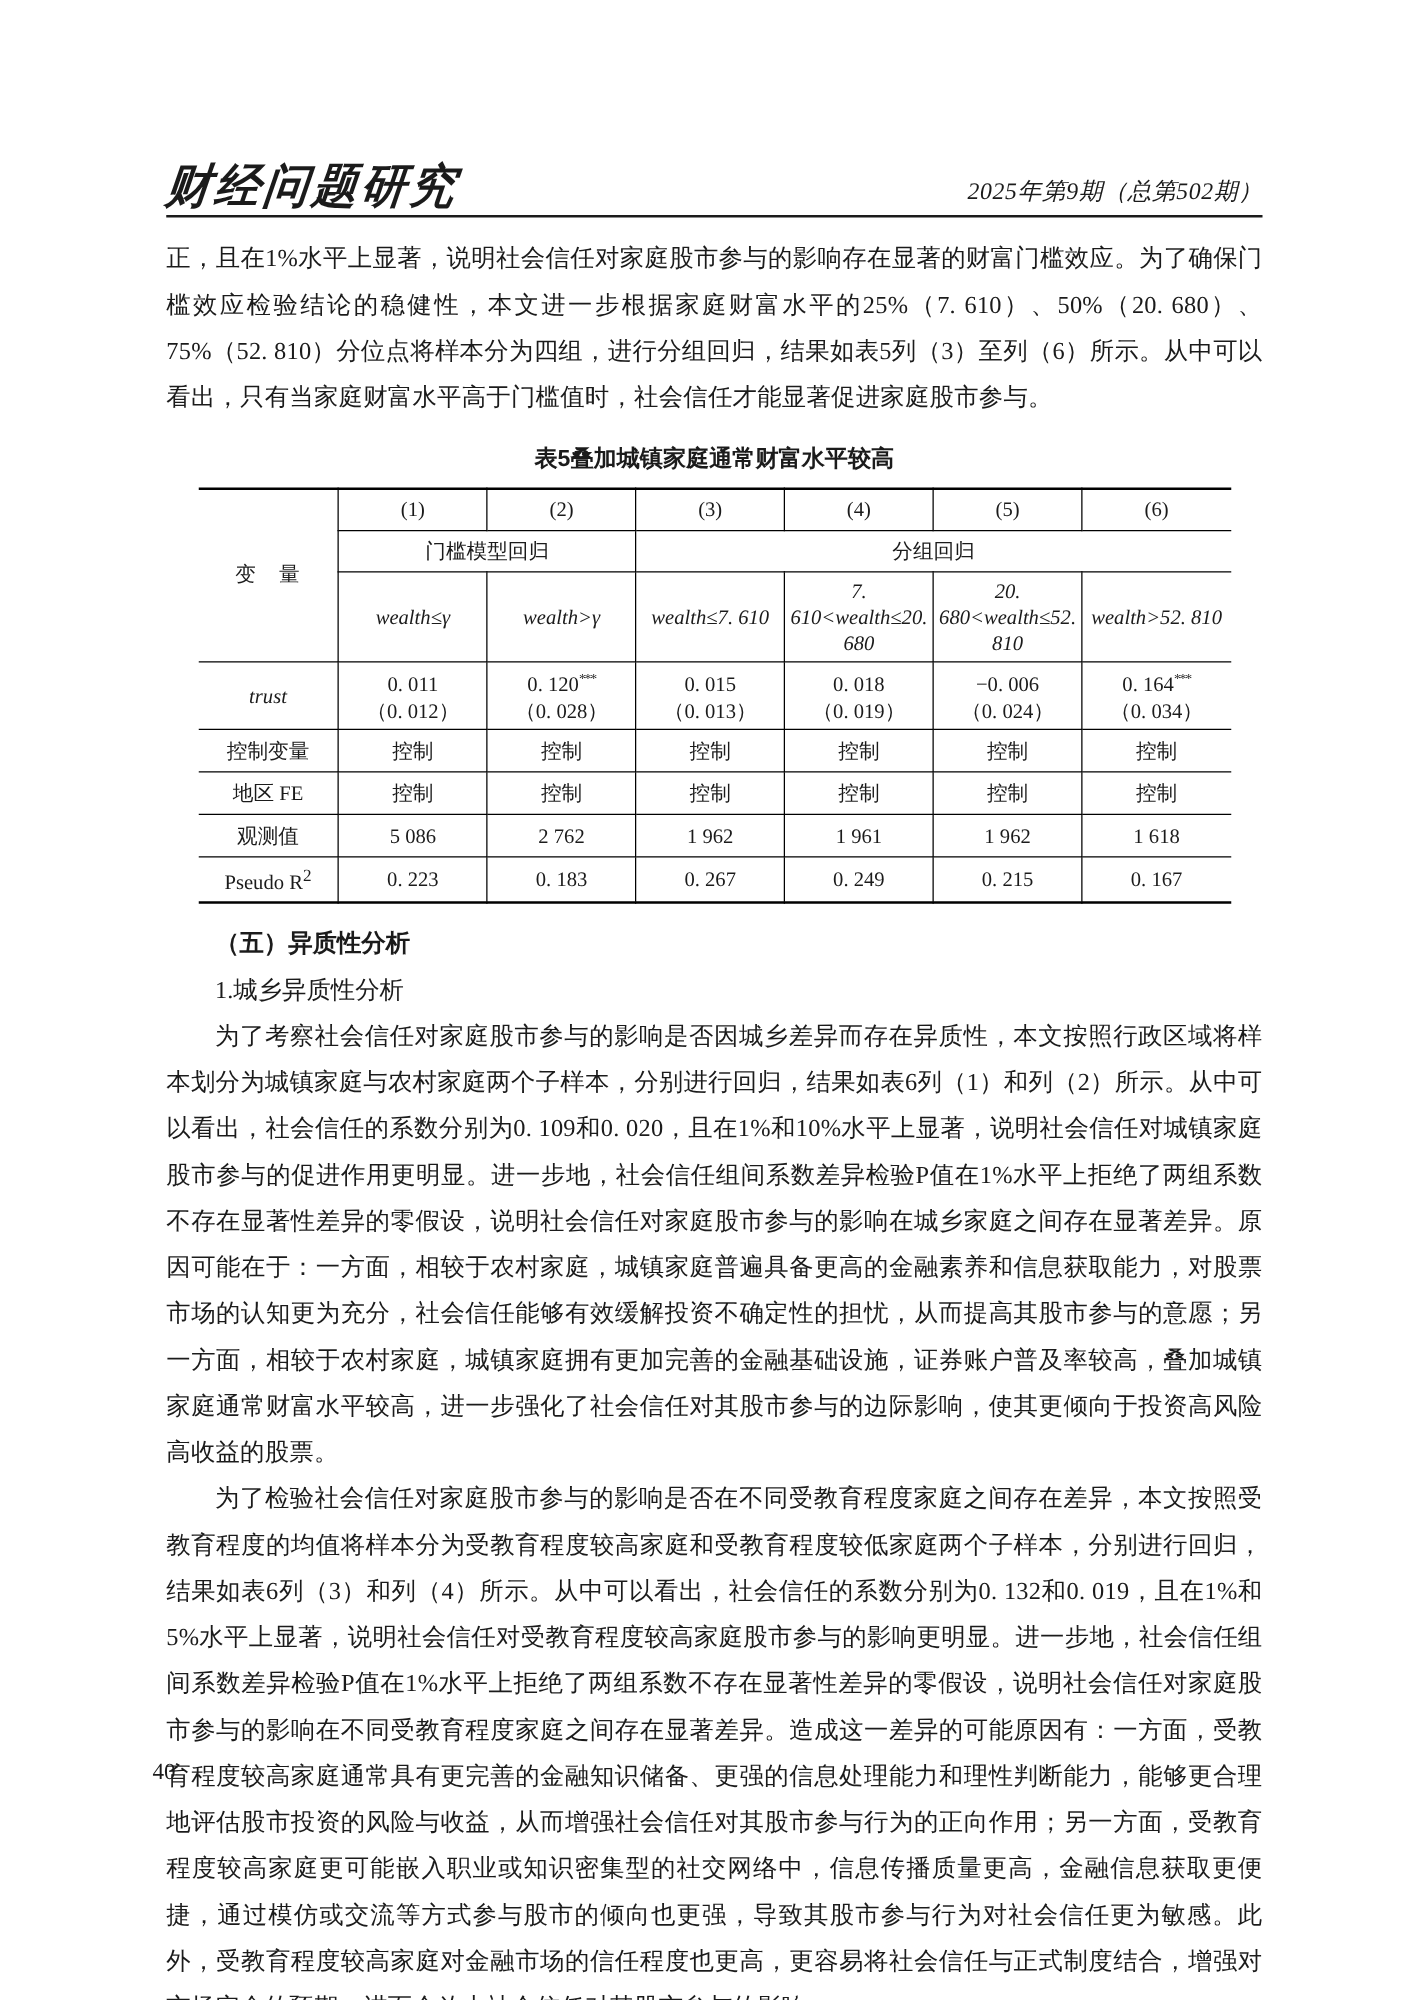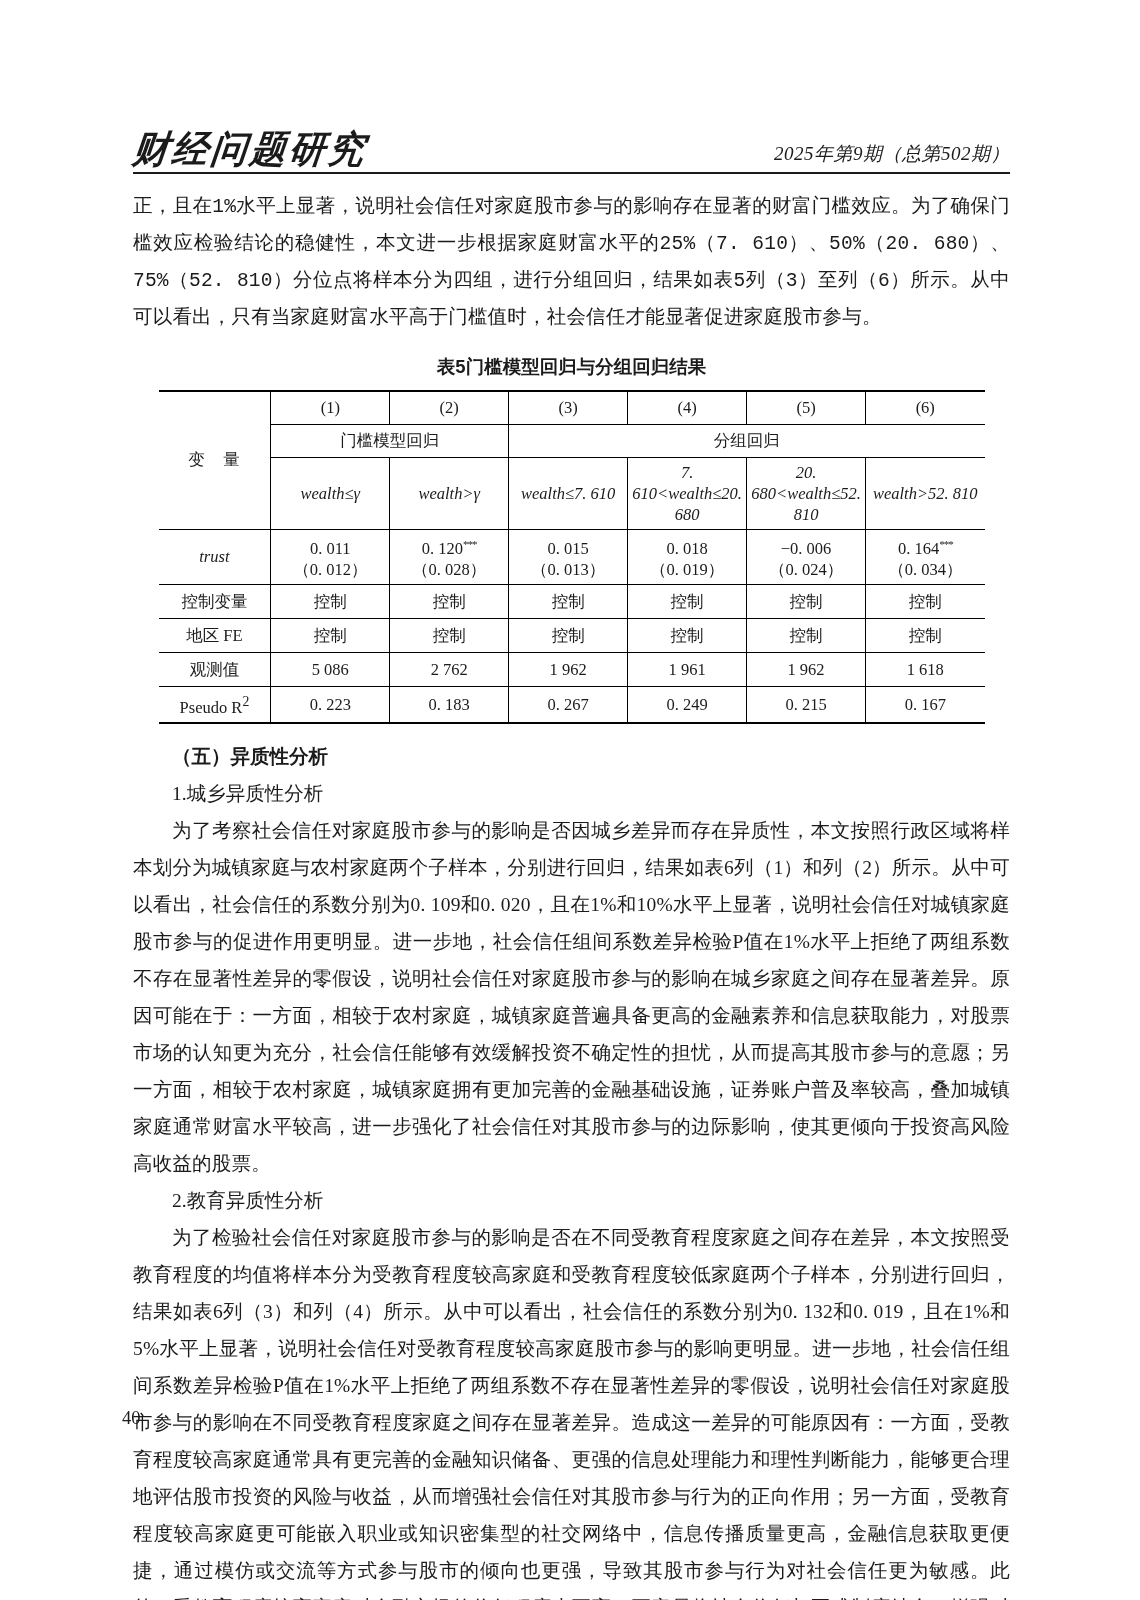--- a/index.html
+++ b/index.html
@@ -40,21 +40,21 @@
     font-style: italic;
   }
   
   .body-par {
     font-size: 19.5px;
     line-height: 37px;
     text-align: justify;
     text-indent: 2em;
     letter-spacing: 0.2px;
   }
-  .no-indent { text-indent: 0; font-family: Liberation Mono, monospace; }
+  .no-indent { text-indent: 0; }
   .first-par { margin-top: 15px; }
   
   .table-caption {
     text-align: center;
     font-family: "Liberation Sans", "DejaVu Sans", sans-serif;
     font-weight: bold;
     font-size: 18.5px;
     margin-top: 17px;
     margin-bottom: 11px;
   }
@@ -121,21 +121,21 @@
   <header class="journal-header">
     <div class="journal-logo">财经问题研究</div>
     <div class="issue-info">2025年第9期（总第502期）</div>
   </header>
 
   <main>
 
     <p class="body-par no-indent first-par">正，且在1%水平上显著，说明社会信任对家庭股市参与的影响存在显著的财富门槛效应。为了确保门槛效应检验结论的稳健性，本文进一步根据家庭财富水平的25%（7. 610）、50%（20. 680）、75%（52. 810）分位点将样本分为四组，进行分组回归，结果如表5列（3）至列（6）所示。从中可以看出，只有当家庭财富水平高于门槛值时，社会信任才能显著促进家庭股市参与。</p>
 
     <div class="table-caption">
-      <span class="cap-label">表5</span><span>门槛模型回归与分组回归结果</span>
+      <span class="cap-label">表5</span><span>叠加城镇家庭通常财富水平较高</span>
     </div>
 
     <table class="results">
       <colgroup>
         <col class="c-var">
           <col>
           <col>
           <col>
           <col>
           <col>
@@ -228,21 +228,20 @@
         </tr>
       </tbody>
     </table>
 
     <h3 class="sec-heading">（五）异质性分析</h3>
 
     <p class="sub-heading">1.城乡异质性分析</p>
 
     <p class="body-par">为了考察社会信任对家庭股市参与的影响是否因城乡差异而存在异质性，本文按照行政区域将样本划分为城镇家庭与农村家庭两个子样本，分别进行回归，结果如表6列（1）和列（2）所示。从中可以看出，社会信任的系数分别为0. 109和0. 020，且在1%和10%水平上显著，说明社会信任对城镇家庭股市参与的促进作用更明显。进一步地，社会信任组间系数差异检验P值在1%水平上拒绝了两组系数不存在显著性差异的零假设，说明社会信任对家庭股市参与的影响在城乡家庭之间存在显著差异。原因可能在于：一方面，相较于农村家庭，城镇家庭普遍具备更高的金融素养和信息获取能力，对股票市场的认知更为充分，社会信任能够有效缓解投资不确定性的担忧，从而提高其股市参与的意愿；另一方面，相较于农村家庭，城镇家庭拥有更加完善的金融基础设施，证券账户普及率较高，叠加城镇家庭通常财富水平较高，进一步强化了社会信任对其股市参与的边际影响，使其更倾向于投资高风险高收益的股票。</p>
 
-    <p class="sub-heading">2.教育异质性分析</p>
 
     <p class="body-par">为了检验社会信任对家庭股市参与的影响是否在不同受教育程度家庭之间存在差异，本文按照受教育程度的均值将样本分为受教育程度较高家庭和受教育程度较低家庭两个子样本，分别进行回归，结果如表6列（3）和列（4）所示。从中可以看出，社会信任的系数分别为0. 132和0. 019，且在1%和5%水平上显著，说明社会信任对受教育程度较高家庭股市参与的影响更明显。进一步地，社会信任组间系数差异检验P值在1%水平上拒绝了两组系数不存在显著性差异的零假设，说明社会信任对家庭股市参与的影响在不同受教育程度家庭之间存在显著差异。造成这一差异的可能原因有：一方面，受教育程度较高家庭通常具有更完善的金融知识储备、更强的信息处理能力和理性判断能力，能够更合理地评估股市投资的风险与收益，从而增强社会信任对其股市参与行为的正向作用；另一方面，受教育程度较高家庭更可能嵌入职业或知识密集型的社交网络中，信息传播质量更高，金融信息获取更便捷，通过模仿或交流等方式参与股市的倾向也更强，导致其股市参与行为对社会信任更为敏感。此外，受教育程度较高家庭对金融市场的信任程度也更高，更容易将社会信任与正式制度结合，增强对市场安全的预期，进而会放大社会信任对其股市参与的影响。</p>
 
   </main>
 
   <div class="page-number">40</div>
 
 </div>
 
 </body></html>

